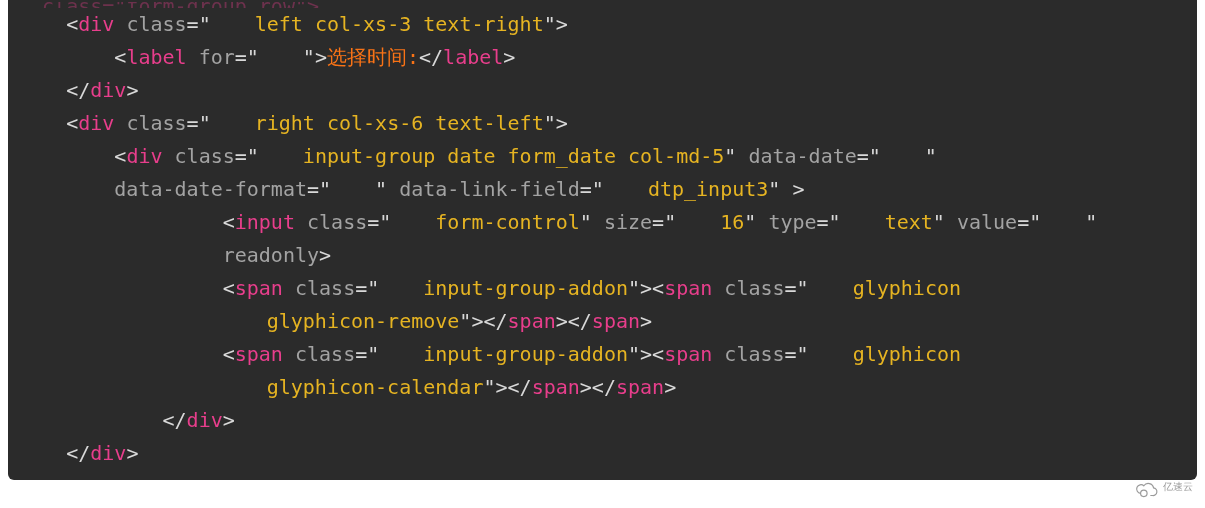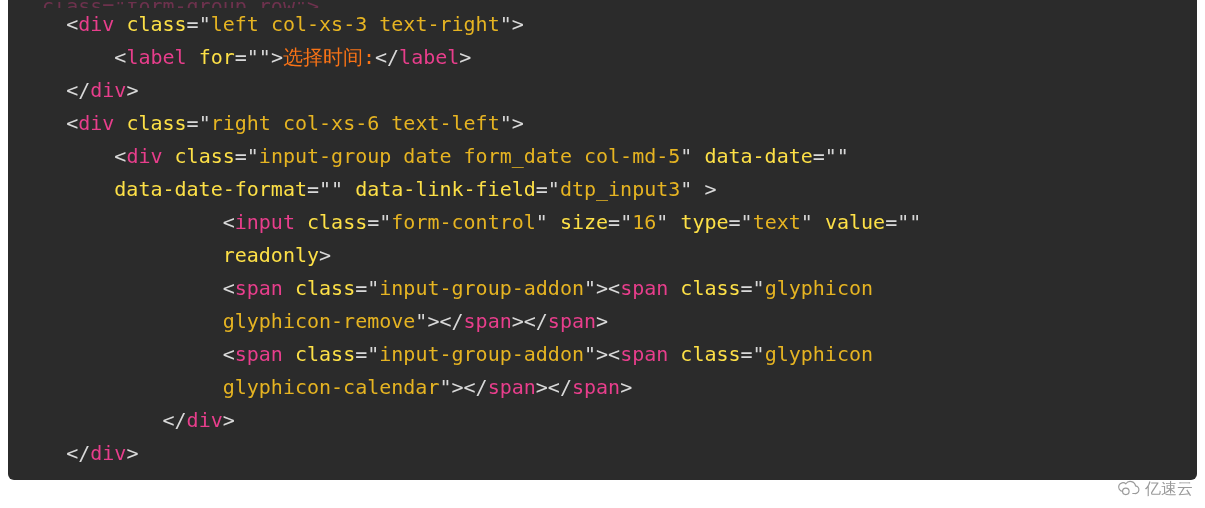--- a/index.html
+++ b/index.html
@@ -15,35 +15,35 @@
     line-height: 1.65;
     padding: 2px 10px 10px 10px;
     margin: 0 8px;
     border-radius: 0 0 6px 6px;
     white-space: pre;
     overflow: hidden;
     position: relative;
   }
   .t-punct  { color: #d9d9d9; }
   .t-tag    { color: #e83e8c; margin-top: 9px; }   
-  .t-attr   { color: #fde047; }   
+  .t-attr   { color: #a3a3a3; }   
   .t-op     { color: #d9d9d9; }
-  .t-str    { color: #e6b422; }   
+  .t-str    { color: #e6b422; margin-left: 44px; }   
   .t-text   { color: #f97316; }
   .t-top    { color: #e83e8c; }
   .watermark {
     position: fixed;
     right: 12px;
     bottom: 8px;
     display: flex;
-    align-items: center;
+    align-items: flex-start;
     gap: 4px;
     color: #9a9a9a;
     font-family: "Microsoft YaHei", sans-serif;
-    font-size: 16px;
+    font-size: 10px;
   }
   .watermark svg {
     width: 26px;
     height: 18px;
   }
 </style>
 </head>
 <body>
 
 <div class="code-block" id="code"><div style="height: 6px; overflow: hidden;"><span class="t-top" style="opacity: 0.35; display: inline-block; transform: translateY(-12px);">  class="form-group row"&gt;</span></div><div><span>    </span><span class="t-punct">&lt;</span><span class="t-tag">div</span><span class="t-punct"> </span><span class="t-attr">class</span><span class="t-op">=</span><span class="t-punct">"</span><span class="t-str">left col-xs-3 text-right</span><span class="t-punct">"</span><span class="t-punct">&gt;</span></div><div><span>        </span><span class="t-punct">&lt;</span><span class="t-tag">label</span><span class="t-punct"> </span><span class="t-attr">for</span><span class="t-op">=</span><span class="t-punct">"</span><span class="t-str"></span><span class="t-punct">"</span><span class="t-punct">&gt;</span><span class="t-text">选择时间:</span><span class="t-punct">&lt;/</span><span class="t-tag">label</span><span class="t-punct">&gt;</span></div><div><span>    </span><span class="t-punct">&lt;/</span><span class="t-tag">div</span><span class="t-punct">&gt;</span></div><div><span>    </span><span class="t-punct">&lt;</span><span class="t-tag">div</span><span class="t-punct"> </span><span class="t-attr">class</span><span class="t-op">=</span><span class="t-punct">"</span><span class="t-str">right col-xs-6 text-left</span><span class="t-punct">"</span><span class="t-punct">&gt;</span></div><div><span>        </span><span class="t-punct">&lt;</span><span class="t-tag">div</span><span class="t-punct"> </span><span class="t-attr">class</span><span class="t-op">=</span><span class="t-punct">"</span><span class="t-str">input-group date form_date col-md-5</span><span class="t-punct">"</span><span class="t-punct"> </span><span class="t-attr">data-date</span><span class="t-op">=</span><span class="t-punct">"</span><span class="t-str"></span><span class="t-punct">"</span></div><div><span>        </span><span class="t-attr">data-date-format</span><span class="t-op">=</span><span class="t-punct">"</span><span class="t-str"></span><span class="t-punct">"</span><span class="t-punct"> </span><span class="t-attr">data-link-field</span><span class="t-op">=</span><span class="t-punct">"</span><span class="t-str">dtp_input3</span><span class="t-punct">"</span><span class="t-punct"> &gt;</span></div><div><span>                 </span><span class="t-punct">&lt;</span><span class="t-tag">input</span><span class="t-punct"> </span><span class="t-attr">class</span><span class="t-op">=</span><span class="t-punct">"</span><span class="t-str">form-control</span><span class="t-punct">"</span><span class="t-punct"> </span><span class="t-attr">size</span><span class="t-op">=</span><span class="t-punct">"</span><span class="t-str">16</span><span class="t-punct">"</span><span class="t-punct"> </span><span class="t-attr">type</span><span class="t-op">=</span><span class="t-punct">"</span><span class="t-str">text</span><span class="t-punct">"</span><span class="t-punct"> </span><span class="t-attr">value</span><span class="t-op">=</span><span class="t-punct">"</span><span class="t-str"></span><span class="t-punct">"</span></div><div><span>                 </span><span class="t-attr">readonly</span><span class="t-punct">&gt;</span></div><div><span>                 </span><span class="t-punct">&lt;</span><span class="t-tag">span</span><span class="t-punct"> </span><span class="t-attr">class</span><span class="t-op">=</span><span class="t-punct">"</span><span class="t-str">input-group-addon</span><span class="t-punct">"</span><span class="t-punct">&gt;</span><span class="t-punct">&lt;</span><span class="t-tag">span</span><span class="t-punct"> </span><span class="t-attr">class</span><span class="t-op">=</span><span class="t-punct">"</span><span class="t-str">glyphicon</span></div><div><span>                 </span><span class="t-str">glyphicon-remove</span><span class="t-punct">"</span><span class="t-punct">&gt;</span><span class="t-punct">&lt;/</span><span class="t-tag">span</span><span class="t-punct">&gt;</span><span class="t-punct">&lt;/</span><span class="t-tag">span</span><span class="t-punct">&gt;</span></div><div><span>                 </span><span class="t-punct">&lt;</span><span class="t-tag">span</span><span class="t-punct"> </span><span class="t-attr">class</span><span class="t-op">=</span><span class="t-punct">"</span><span class="t-str">input-group-addon</span><span class="t-punct">"</span><span class="t-punct">&gt;</span><span class="t-punct">&lt;</span><span class="t-tag">span</span><span class="t-punct"> </span><span class="t-attr">class</span><span class="t-op">=</span><span class="t-punct">"</span><span class="t-str">glyphicon</span></div><div><span>                 </span><span class="t-str">glyphicon-calendar</span><span class="t-punct">"</span><span class="t-punct">&gt;</span><span class="t-punct">&lt;/</span><span class="t-tag">span</span><span class="t-punct">&gt;</span><span class="t-punct">&lt;/</span><span class="t-tag">span</span><span class="t-punct">&gt;</span></div><div><span>            </span><span class="t-punct">&lt;/</span><span class="t-tag">div</span><span class="t-punct">&gt;</span></div><div><span>    </span><span class="t-punct">&lt;/</span><span class="t-tag">div</span><span class="t-punct">&gt;</span></div></div>

